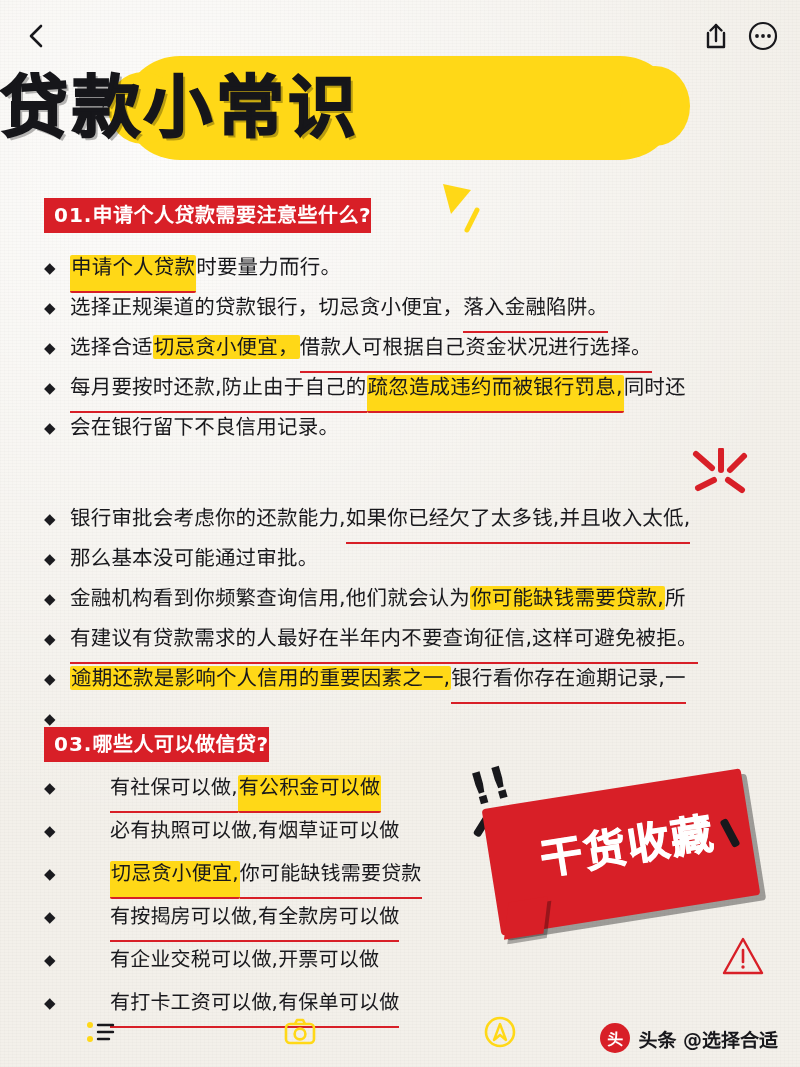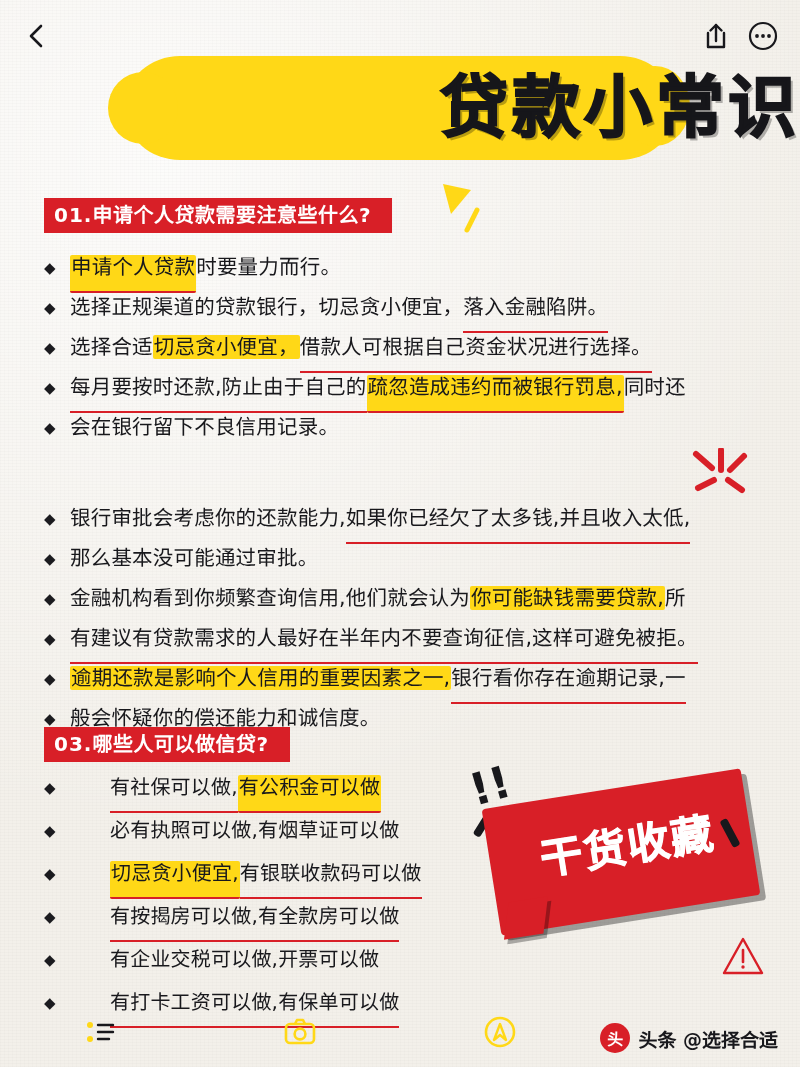--- a/index.html
+++ b/index.html
@@ -31,21 +31,21 @@
   }
   .back-icon { width: 30px; height: 30px; display: block; }
   .top-right { display: flex; align-items: center; gap: 18px; }
   .share-icon { width: 28px; height: 30px; display: block; }
   .more-icon { width: 30px; height: 30px; display: block; }
 
   
   .title-wrap {
     position: absolute; top: 48px; left: 0; right: 0;
     height: 120px;
-    display: flex; align-items: center; justify-content: flex-end;
+    display: flex; align-items: center; justify-content: flex-start;
   }
   .title-blob {
     position: absolute;
     top: 8px; left: 126px;
     width: 548px; height: 104px;
     background: #ffd817;
     border-radius: 54px / 48px;
   }
   .title-blob::before {
     content: ""; position: absolute;
@@ -84,21 +84,21 @@
 
   
   .sec-head {
     position: absolute;
     display: inline-block;
     background: #d81f27;
     color: #ffffff;
     font-weight: 700;
     font-size: 20px;
     letter-spacing: 0.5px;
-    padding: 6px 21px 7px 10px;
+    padding: 6px 0 7px 10px;
     line-height: 1.1;
     white-space: nowrap;
     font-family: "DejaVu Sans", sans-serif;
   }
   .sec-head .num { letter-spacing: 1px; }
 
   .sec1 { left: 44px; top: 198px; }
   .sec2 { left: 44px; top: 458px; }
   .sec3 { left: 44px; top: 727px; }
 
@@ -309,38 +309,37 @@
     <div class="row">
       <span class="bullet">◆</span>
       <span class="rowtext"><span class="ul-red">有建议有贷款需求的人最好在半年内不要查询征信,这样可避免被拒。</span></span>
     </div>
     <div class="row">
       <span class="bullet">◆</span>
       <span class="rowtext"><span class="hl">逾期还款是影响个人信用的重要因素之一,</span><span class="ul-red">银行看你存在逾期记录,一</span></span>
     </div>
     <div class="row">
       <span class="bullet">◆</span>
-      <span class="rowtext">般会怀疑你的偿还能力和诚信度。</span>
     </div>
   </div>
 
   <div class="sec-head sec3"><span class="num">03.</span><span>哪些人可以做信贷?</span></div>
 
   <div class="list list3">
     <div class="row">
       <span class="bullet">◆</span>
       <span class="rowtext"><span class="ul-red">有社保可以做,</span><span class="hl ul-red">有公积金可以做</span></span>
     </div>
     <div class="row">
       <span class="bullet">◆</span>
       <span class="rowtext">必有执照可以做,有烟草证可以做</span>
     </div>
     <div class="row">
       <span class="bullet">◆</span>
-      <span class="rowtext"><span class="hl ul-red">切忌贪小便宜,</span><span class="ul-red">有银联收款码可以做</span></span>
+      <span class="rowtext"><span class="hl ul-red">切忌贪小便宜,</span><span class="ul-red">你可能缺钱需要贷款</span></span>
     </div>
     <div class="row">
       <span class="bullet">◆</span>
       <span class="rowtext"><span class="ul-red">有按揭房可以做,有全款房可以做</span></span>
     </div>
     <div class="row">
       <span class="bullet">◆</span>
       <span class="rowtext">有企业交税可以做,开票可以做</span>
     </div>
     <div class="row">

